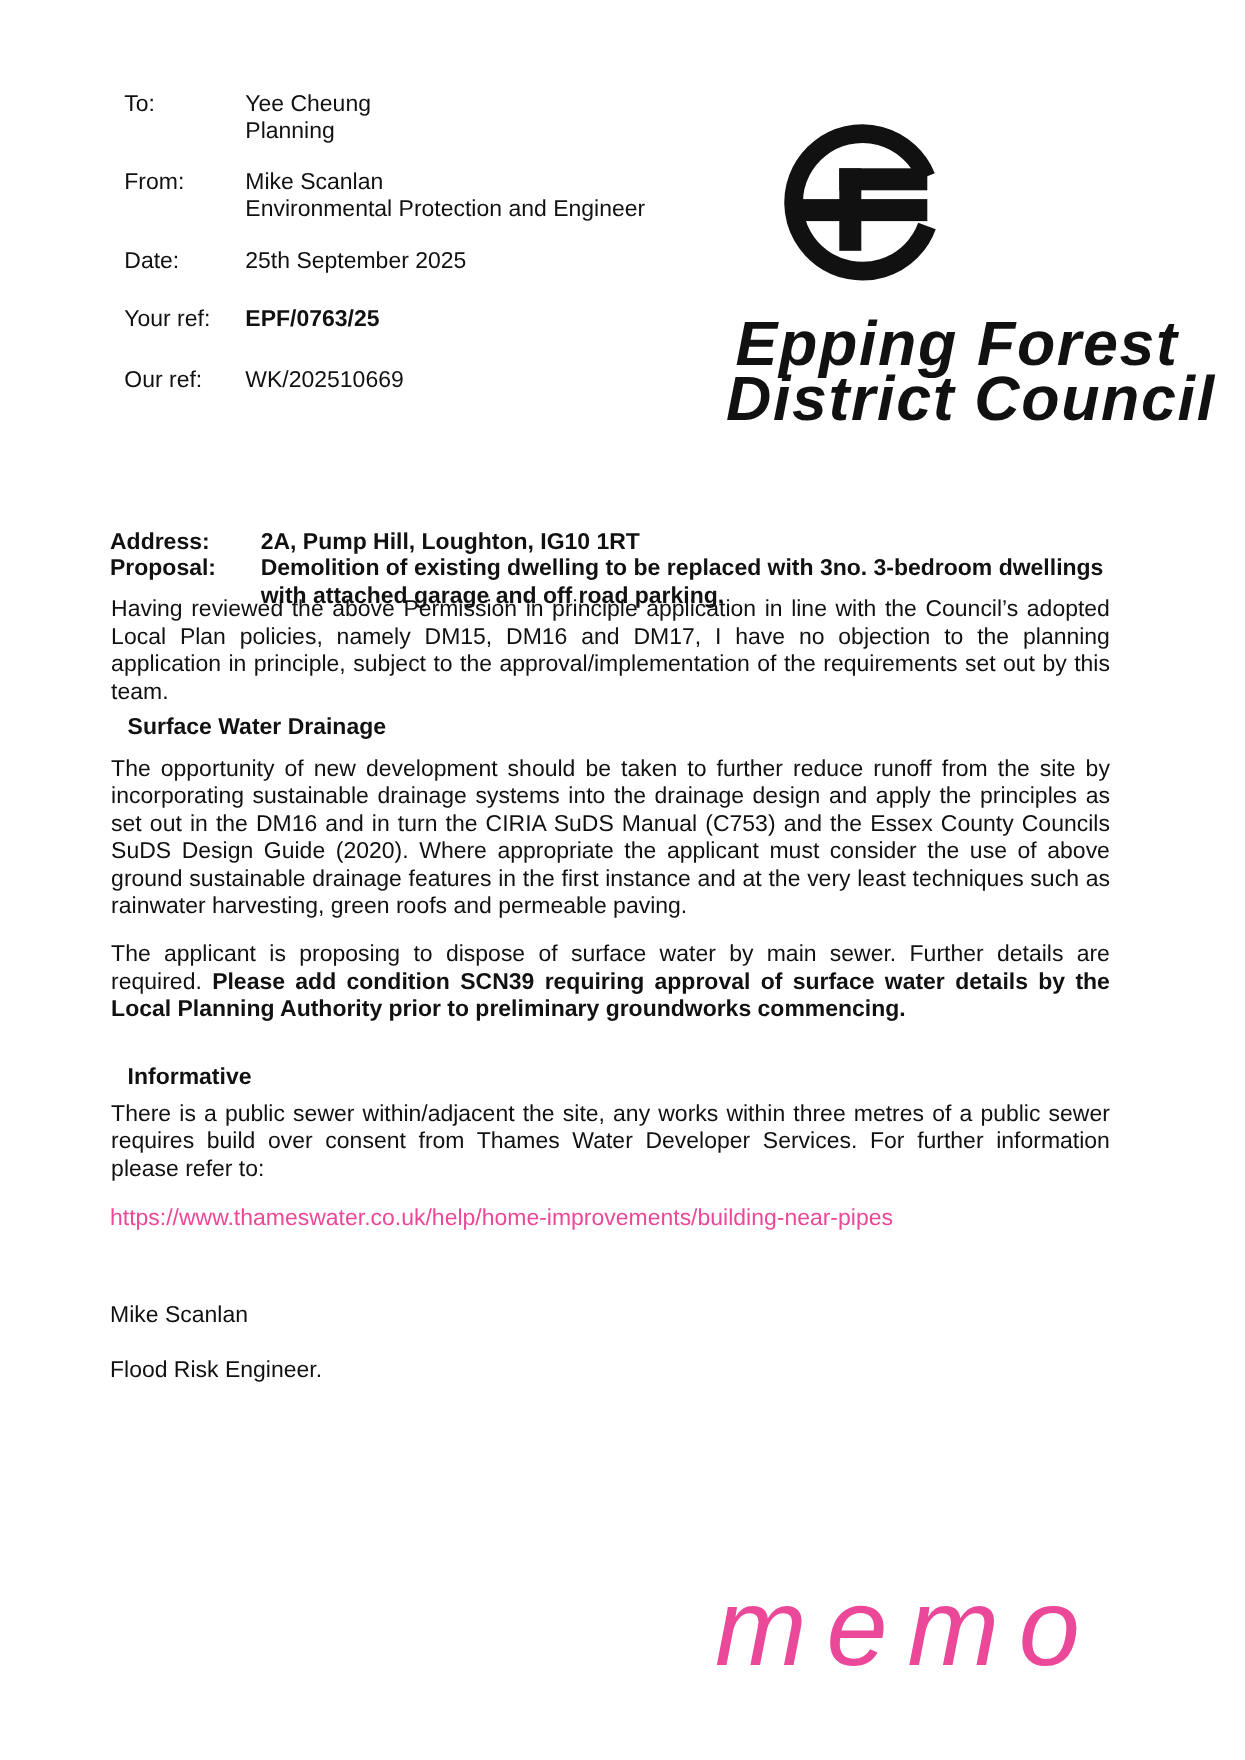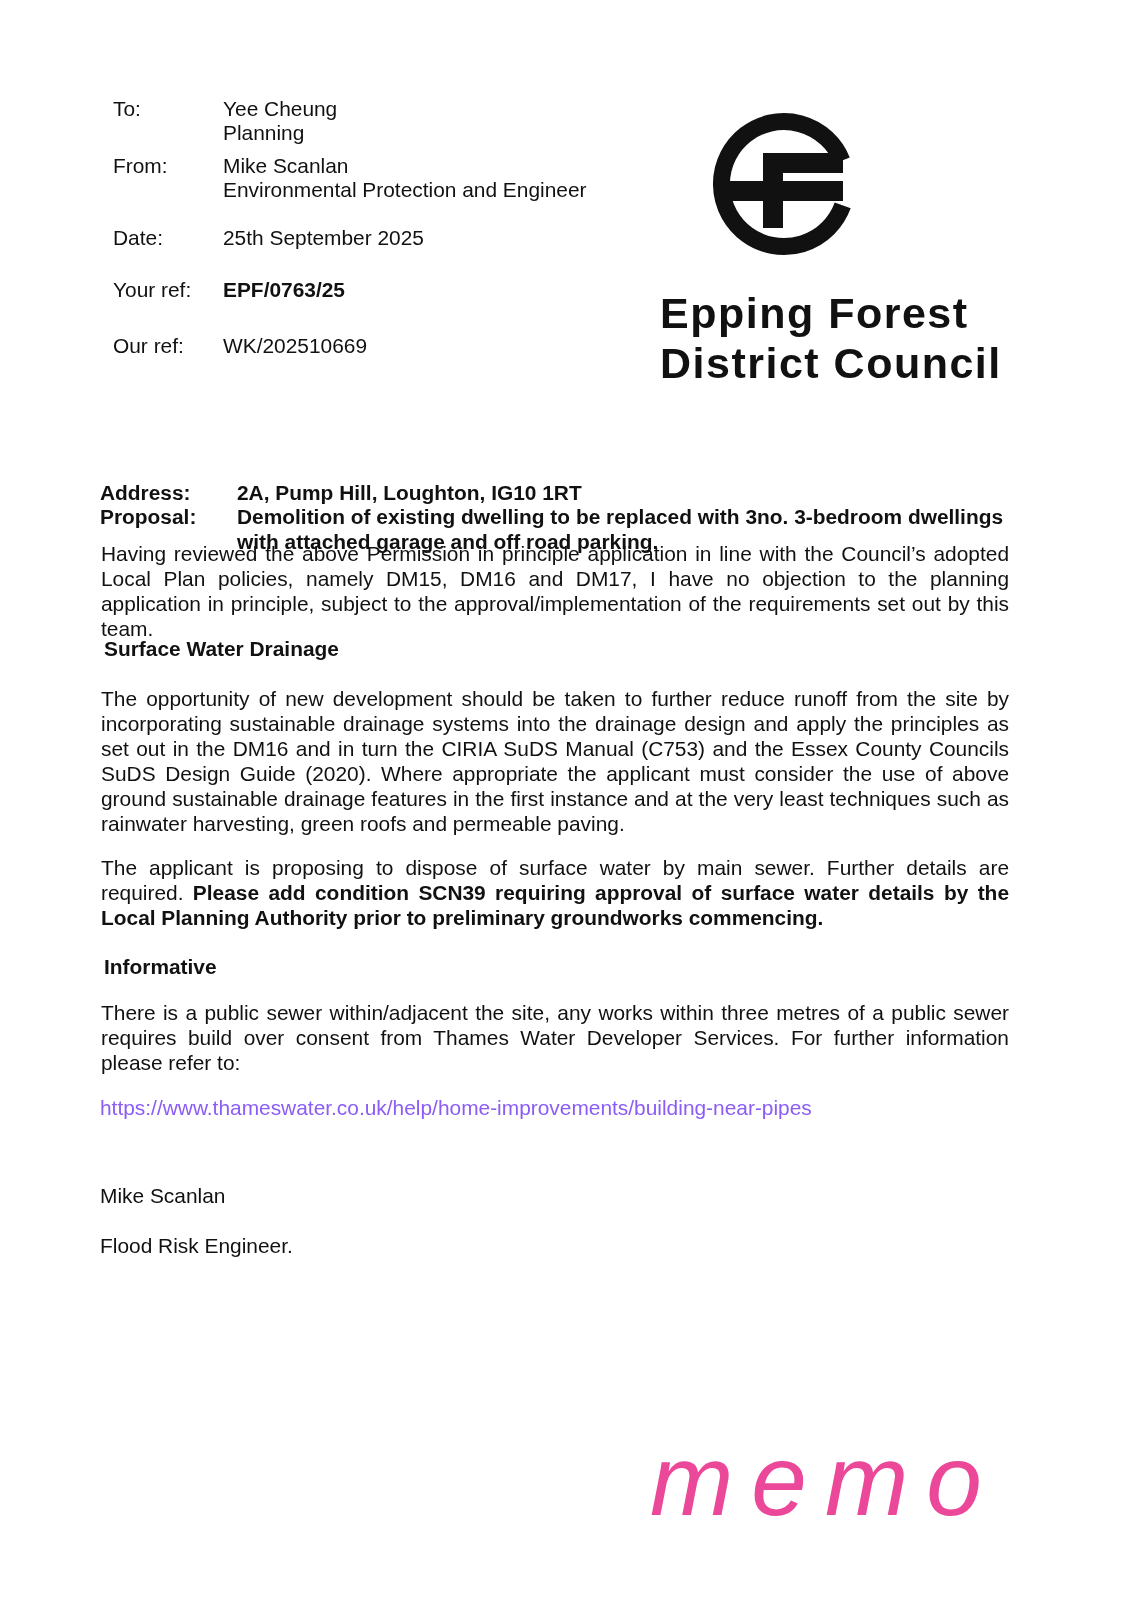--- a/index.html
+++ b/index.html
@@ -16,47 +16,47 @@
   }
   
   .hrow{position:absolute;left:113px;display:flex;line-height:24px;}
   .hlabel{width:110px;flex:none;}
   .hval div{white-space:nowrap;}
   .bold{font-weight:bold;}
   
   .logo-mark{position:absolute;left:706px;top:106px;}
   .logo-text{
     position:absolute;left:660px;top:288px;width:420px;
-    font-weight:bold;font-size:43px;line-height:50px;
-    letter-spacing:1.5px;white-space:nowrap;
+    text-align:center;font-weight:bold;font-size:57px;line-height:50px;
+    letter-spacing:1.5px;white-space:nowrap;font-style:italic;
   }
   
   .arow{position:absolute;left:100px;width:908px;display:flex;font-weight:bold;line-height:24.5px;margin-top:38px;}
   .alabel{width:137px;flex:none;}
   .aval{width:771px;}
   
   .para{position:absolute;left:100px;width:908px;margin:1px;text-align:justify;line-height:25px;}
-  .heading{position:absolute;left:100px;width:908px;margin:4px;font-weight:bold;line-height:25px;font-size:20.9px;}
+  .heading{position:absolute;left:100px;width:908px;margin:16px;font-weight:bold;line-height:25px;font-size:20.9px;}
   .linkline{position:absolute;left:100px;width:908px;line-height:25px;}
-  a.doclink{color:#8b5cf6;text-decoration:none;}
+  a.doclink{color:#ec4899;text-decoration:none;}
   .sigline{position:absolute;left:100px;line-height:25px;white-space:nowrap;}
   
   .memo-mark{
     position:absolute;left:650px;top:1430px;
     font-size:100px;line-height:100px;
     font-style:italic;letter-spacing:18px;
     color:#ec4899;white-space:nowrap;
   }
 </style>
 </head>
 <body>
 
 <div class="page">
 
-  <div class="hrow" style="top:97px">
+  <div class="hrow" style="top:83px">
     <div class="hlabel">To:</div>
     <div class="hval">
       <div>Yee Cheung</div>
       <div>Planning</div>
     </div>
   </div>
 
   <div class="hrow" style="top:154px">
     <div class="hlabel">From:</div>
     <div class="hval">

